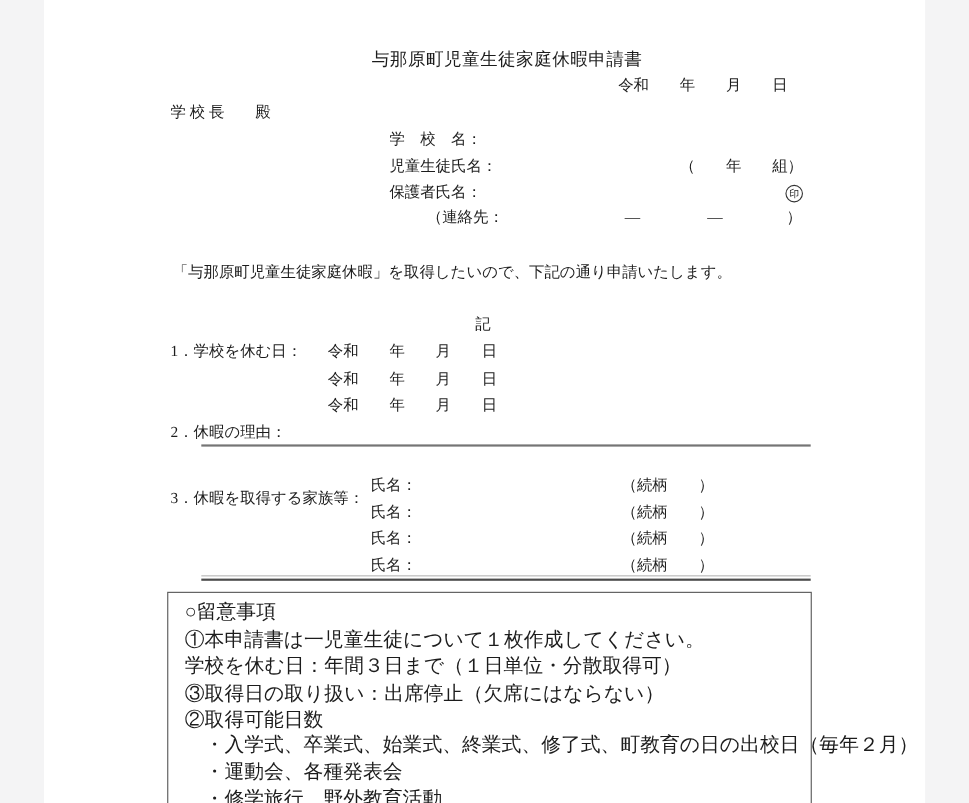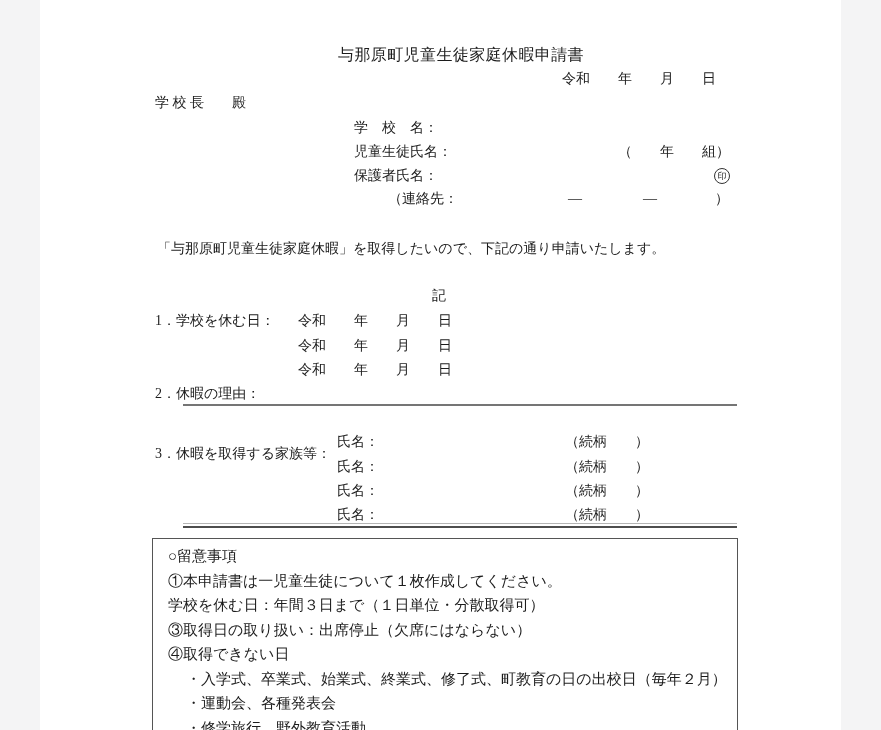--- a/index.html
+++ b/index.html
@@ -40,25 +40,25 @@
     border-bottom: 2px solid #4d4d4d;
   }
   .notes-box {
     position: absolute;
     left: 112px; top: 538px;
     width: 586px; height: 210px;
     border: 1px solid #555;
     padding: 5px 0 0 15px;
   }
   .notes-box p {
-    font-size: 15px;
+    font-size: 18px;
     line-height: 24.5px;
     white-space: pre;
   }
-  .notes-box p.indent { padding-left: 18px; }
+  .notes-box p.indent { padding-left: 18px; font-family: Liberation Mono, monospace; }
 </style>
 </head>
 <body>
 
 <div class="viewer">
   <div class="sheet">
 
     <div class="abs title-t" style="left:298px; top:44px;">与那原町児童生徒家庭休暇申請書</div>
 
     <div class="abs t" style="left:522px; top:69px;">令和　　年　　月　　日</div>
@@ -104,20 +104,20 @@
     <div class="abs t" style="left:297px; top:505px;">氏名：</div>
     <div class="abs t" style="left:525px; top:505px;">（続柄　　）</div>
 
     <div class="double-rule" style="left:143px; top:523px; width:554px;"></div>
 
     <div class="notes-box">
       <p>○留意事項</p>
       <p>①本申請書は一児童生徒について１枚作成してください。</p>
       <p>学校を休む日：年間３日まで（１日単位・分散取得可）</p>
       <p>③取得日の取り扱い：出席停止（欠席にはならない）</p>
-      <p>④取得できない日</p>
+      <p>②取得可能日数</p>
       <p class="indent">・入学式、卒業式、始業式、終業式、修了式、町教育の日の出校日（毎年２月）</p>
       <p class="indent">・運動会、各種発表会</p>
       <p class="indent">・修学旅行、野外教育活動</p>
     </div>
 
   </div>
 </div>
 
 </body></html>

